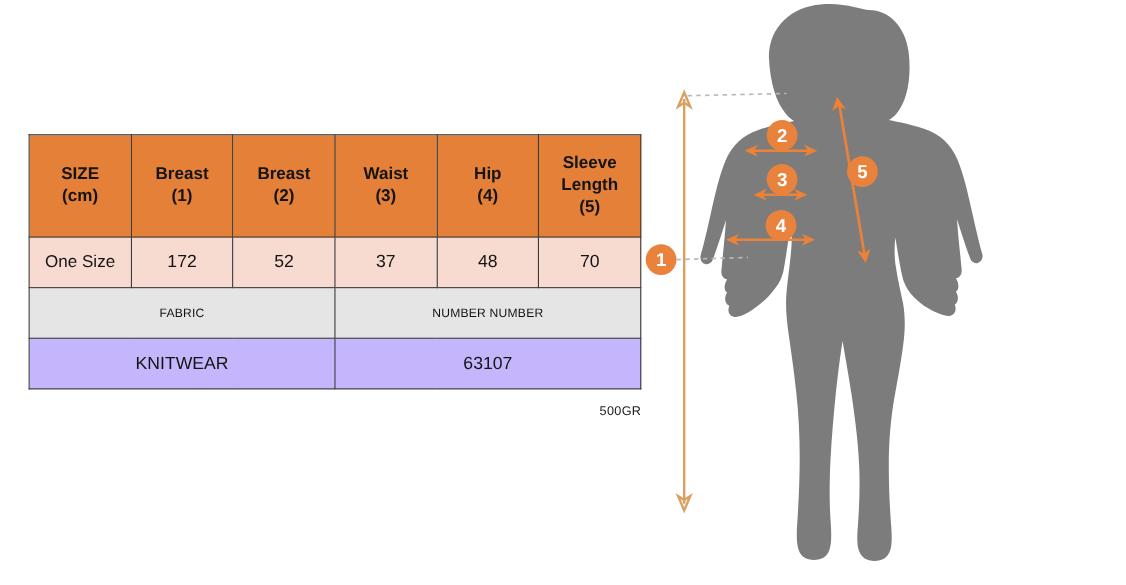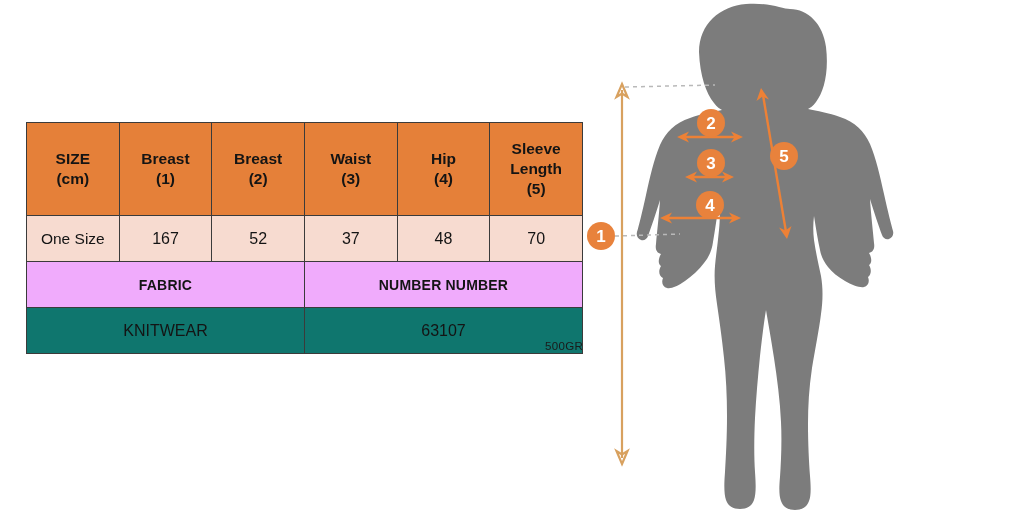--- a/index.html
+++ b/index.html
@@ -34,35 +34,35 @@
     height: 93px;
     padding: 4px 2px;
   }
   tr.data-row td {
     background: #f7dbd0;
     font-size: 16px;
     height: 46px;
   }
   tr.data-row td.rowlabel { font-weight: normal; font-size: 15.5px; }
   tr.sub-head-row td {
-    background: #f0abfc;
-    font-weight: bold;
-    font-size: 14px;
+    background: #e5e5e5;
+    font-weight: normal;
+    font-size: 11px;
     height: 46px;
     letter-spacing: 0.2px;
   }
   tr.sub-data-row td {
-    background: #0f766e;
+    background: #c4b5fd;
     font-size: 16px;
     height: 46px;
   }
   #weight-note {
     position: absolute;
     left: 430px;
-    top: 340px;
+    top: 368px;
     width: 153px;
     text-align: right;
     font-size: 11.5px;
     color: #1a1a1a;
     letter-spacing: 0.3px;
   }
 
   
   #figure-panel { position: absolute; left: 580px; top: 0px; width: 444px; height: 532px; }
   #figure-svg { position: absolute; left: 0; top: 0; }
@@ -105,21 +105,21 @@
             <div>(4)</div>
           </td>
           <td>
             <div>Sleeve Length</div>
             <div>(5)</div>
           </td>
         </tr>
 
         <tr class="data-row">
           <td class="rowlabel">One Size</td>
-          <td>167</td>
+          <td>172</td>
           <td>52</td>
           <td>37</td>
           <td>48</td>
           <td>70</td>
         </tr>
 
         <tr class="sub-head-row">
           <td colspan="3">FABRIC</td>
           <td colspan="3">NUMBER NUMBER</td>
         </tr>

